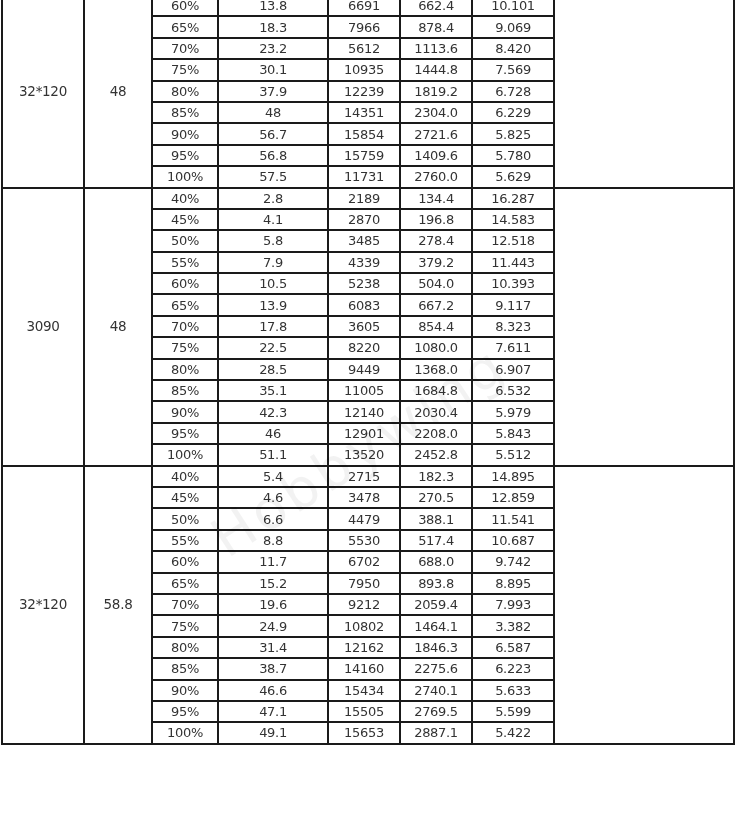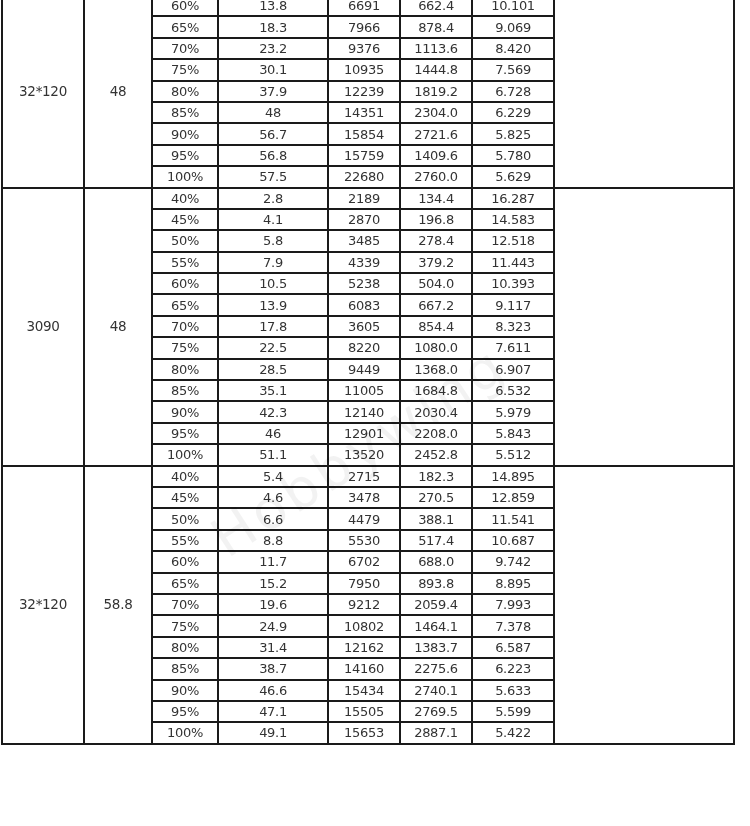--- a/index.html
+++ b/index.html
@@ -40,21 +40,21 @@
       <tr>
         <td>65%</td>
         <td>18.3</td>
         <td>7966</td>
         <td>878.4</td>
         <td>9.069</td>
       </tr>
       <tr>
         <td>70%</td>
         <td>23.2</td>
-        <td>9376</td>
+        <td>5612</td>
         <td>1113.6</td>
         <td>8.420</td>
       </tr>
       <tr>
         <td>75%</td>
         <td>30.1</td>
         <td>10935</td>
         <td>1444.8</td>
         <td>7.569</td>
       </tr>
@@ -82,21 +82,21 @@
       <tr>
         <td>95%</td>
         <td>56.8</td>
         <td>15759</td>
         <td>1409.6</td>
         <td>5.780</td>
       </tr>
       <tr>
         <td>100%</td>
         <td>57.5</td>
-        <td>22680</td>
+        <td>11731</td>
         <td>2760.0</td>
         <td>5.629</td>
       </tr>
       <tr>
         <td class="group" rowspan="13">3090</td>
         <td class="group" rowspan="13">48</td>
         <td>40%</td>
         <td>2.8</td>
         <td>2189</td>
         <td>134.4</td>
@@ -237,27 +237,27 @@
         <td>19.6</td>
         <td>9212</td>
         <td>2059.4</td>
         <td>7.993</td>
       </tr>
       <tr>
         <td>75%</td>
         <td>24.9</td>
         <td>10802</td>
         <td>1464.1</td>
-        <td>7.378</td>
+        <td>3.382</td>
       </tr>
       <tr>
         <td>80%</td>
         <td>31.4</td>
         <td>12162</td>
-        <td>1383.7</td>
+        <td>1846.3</td>
         <td>6.587</td>
       </tr>
       <tr>
         <td>85%</td>
         <td>38.7</td>
         <td>14160</td>
         <td>2275.6</td>
         <td>6.223</td>
       </tr>
       <tr>

